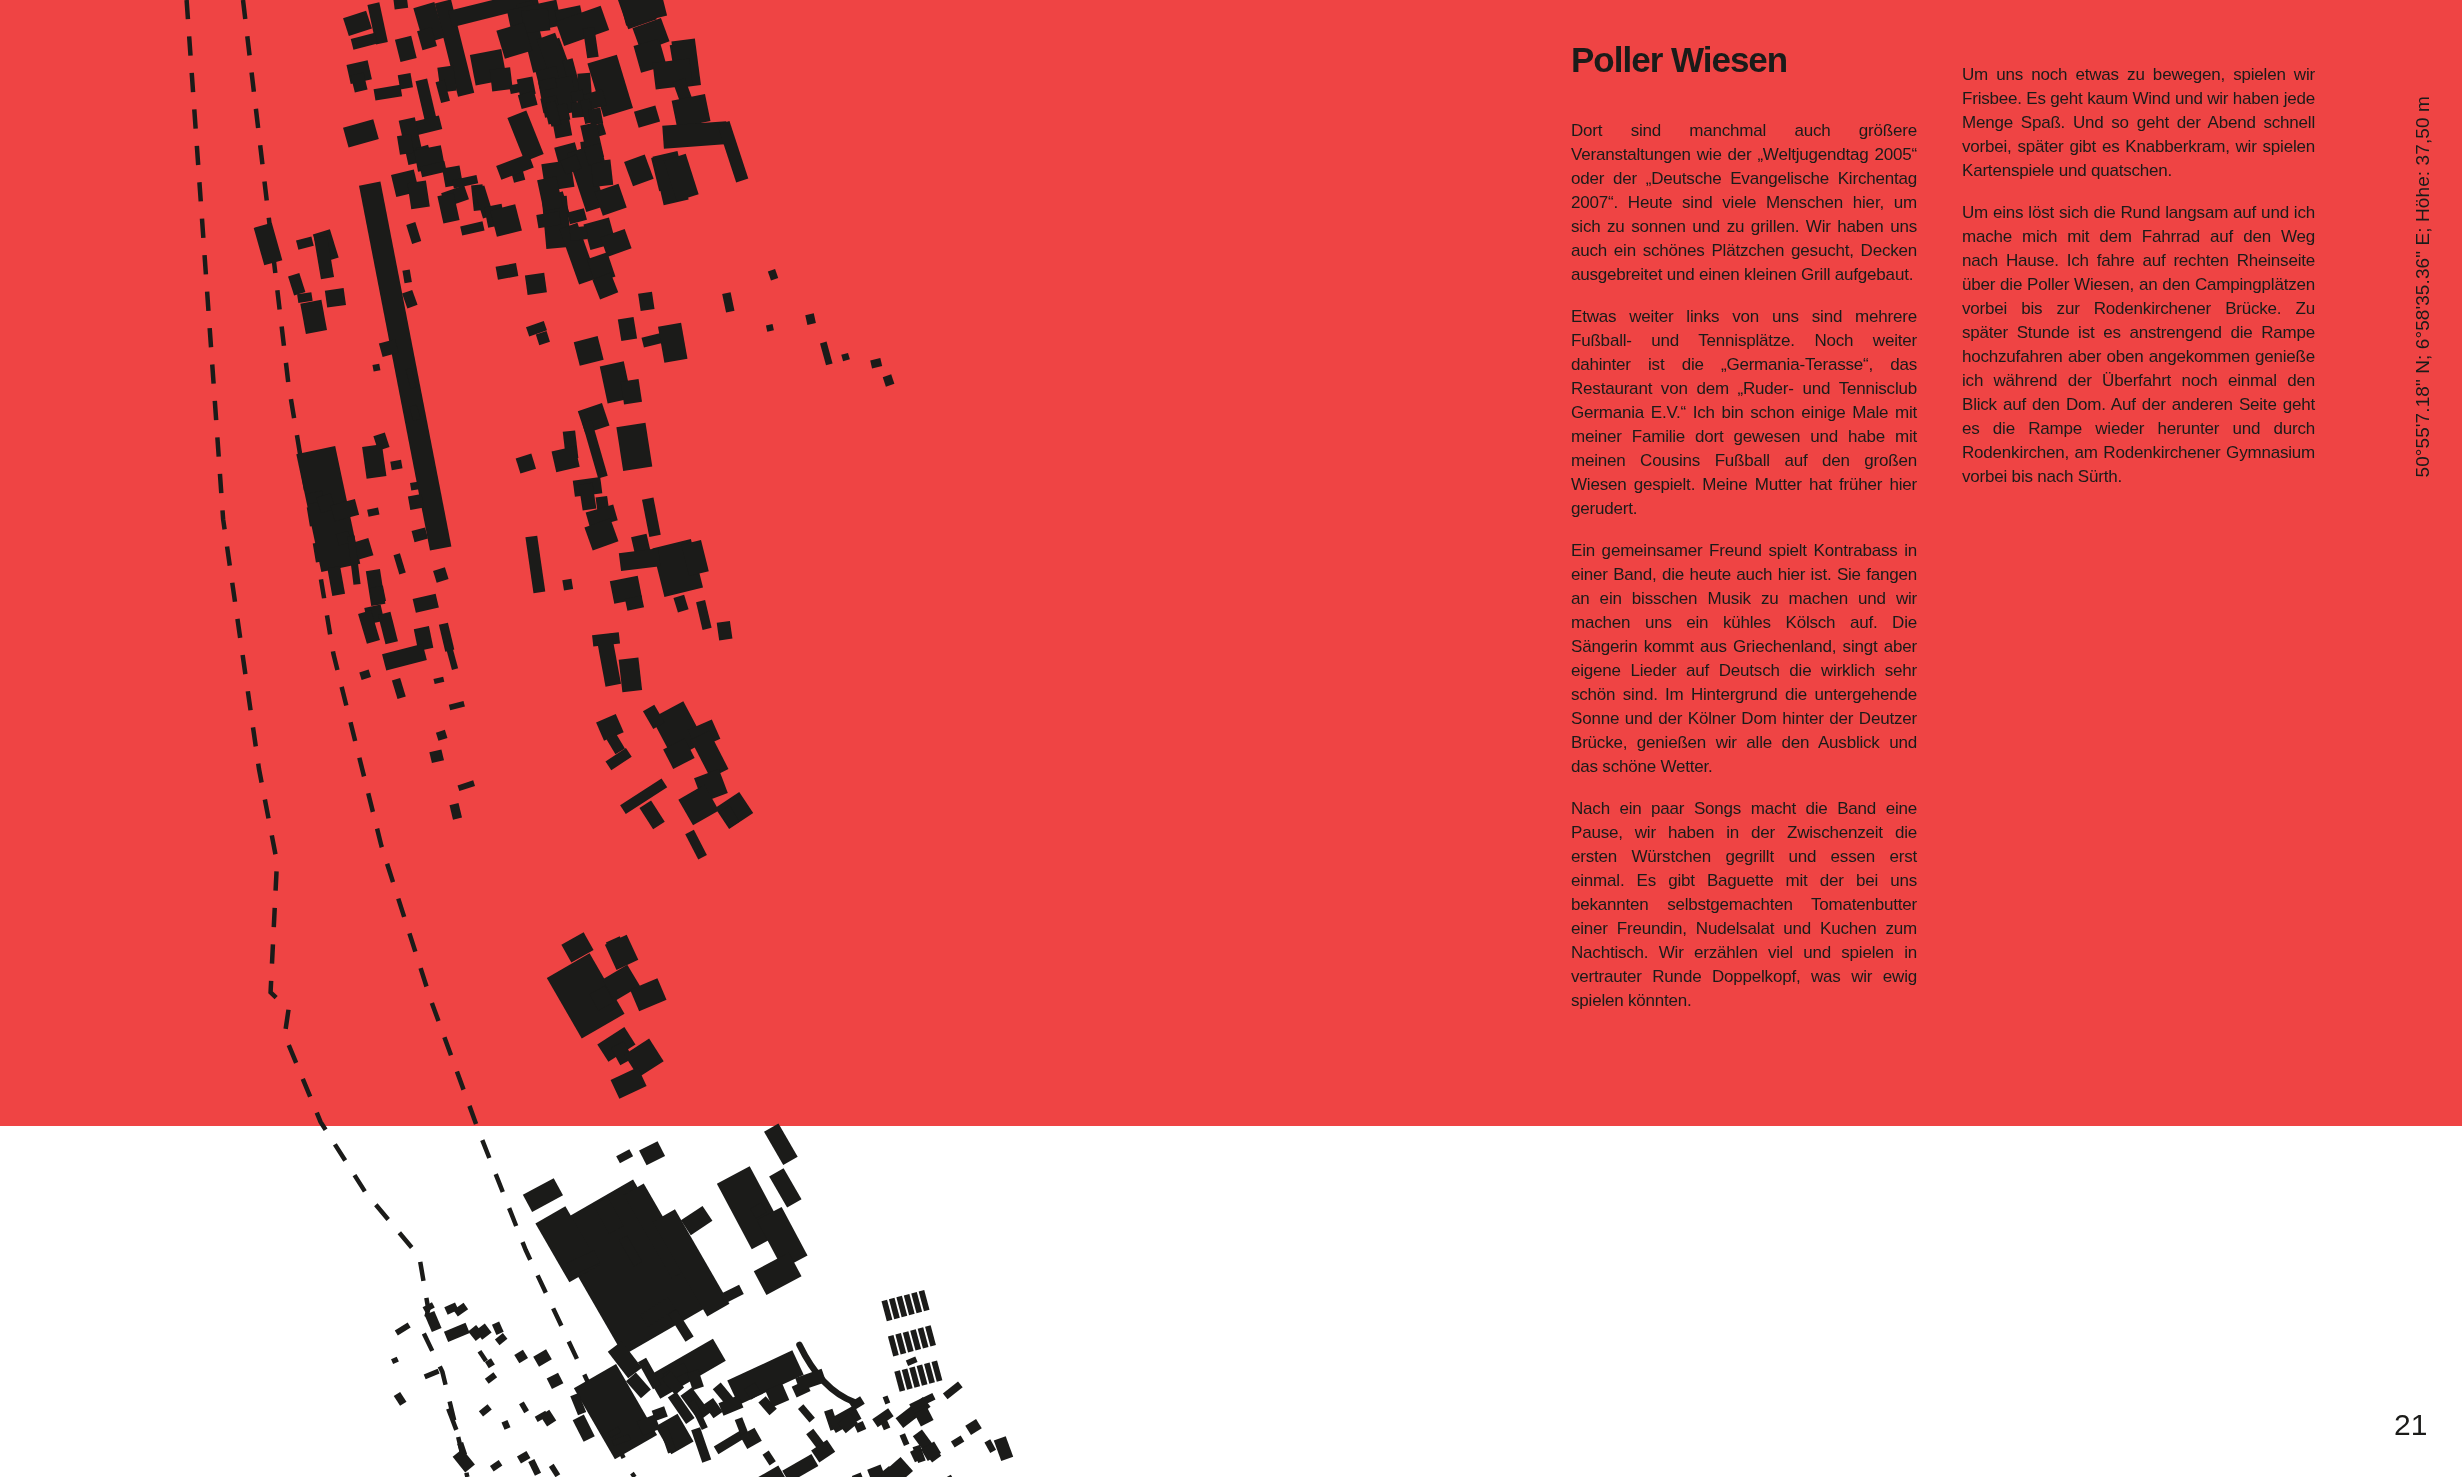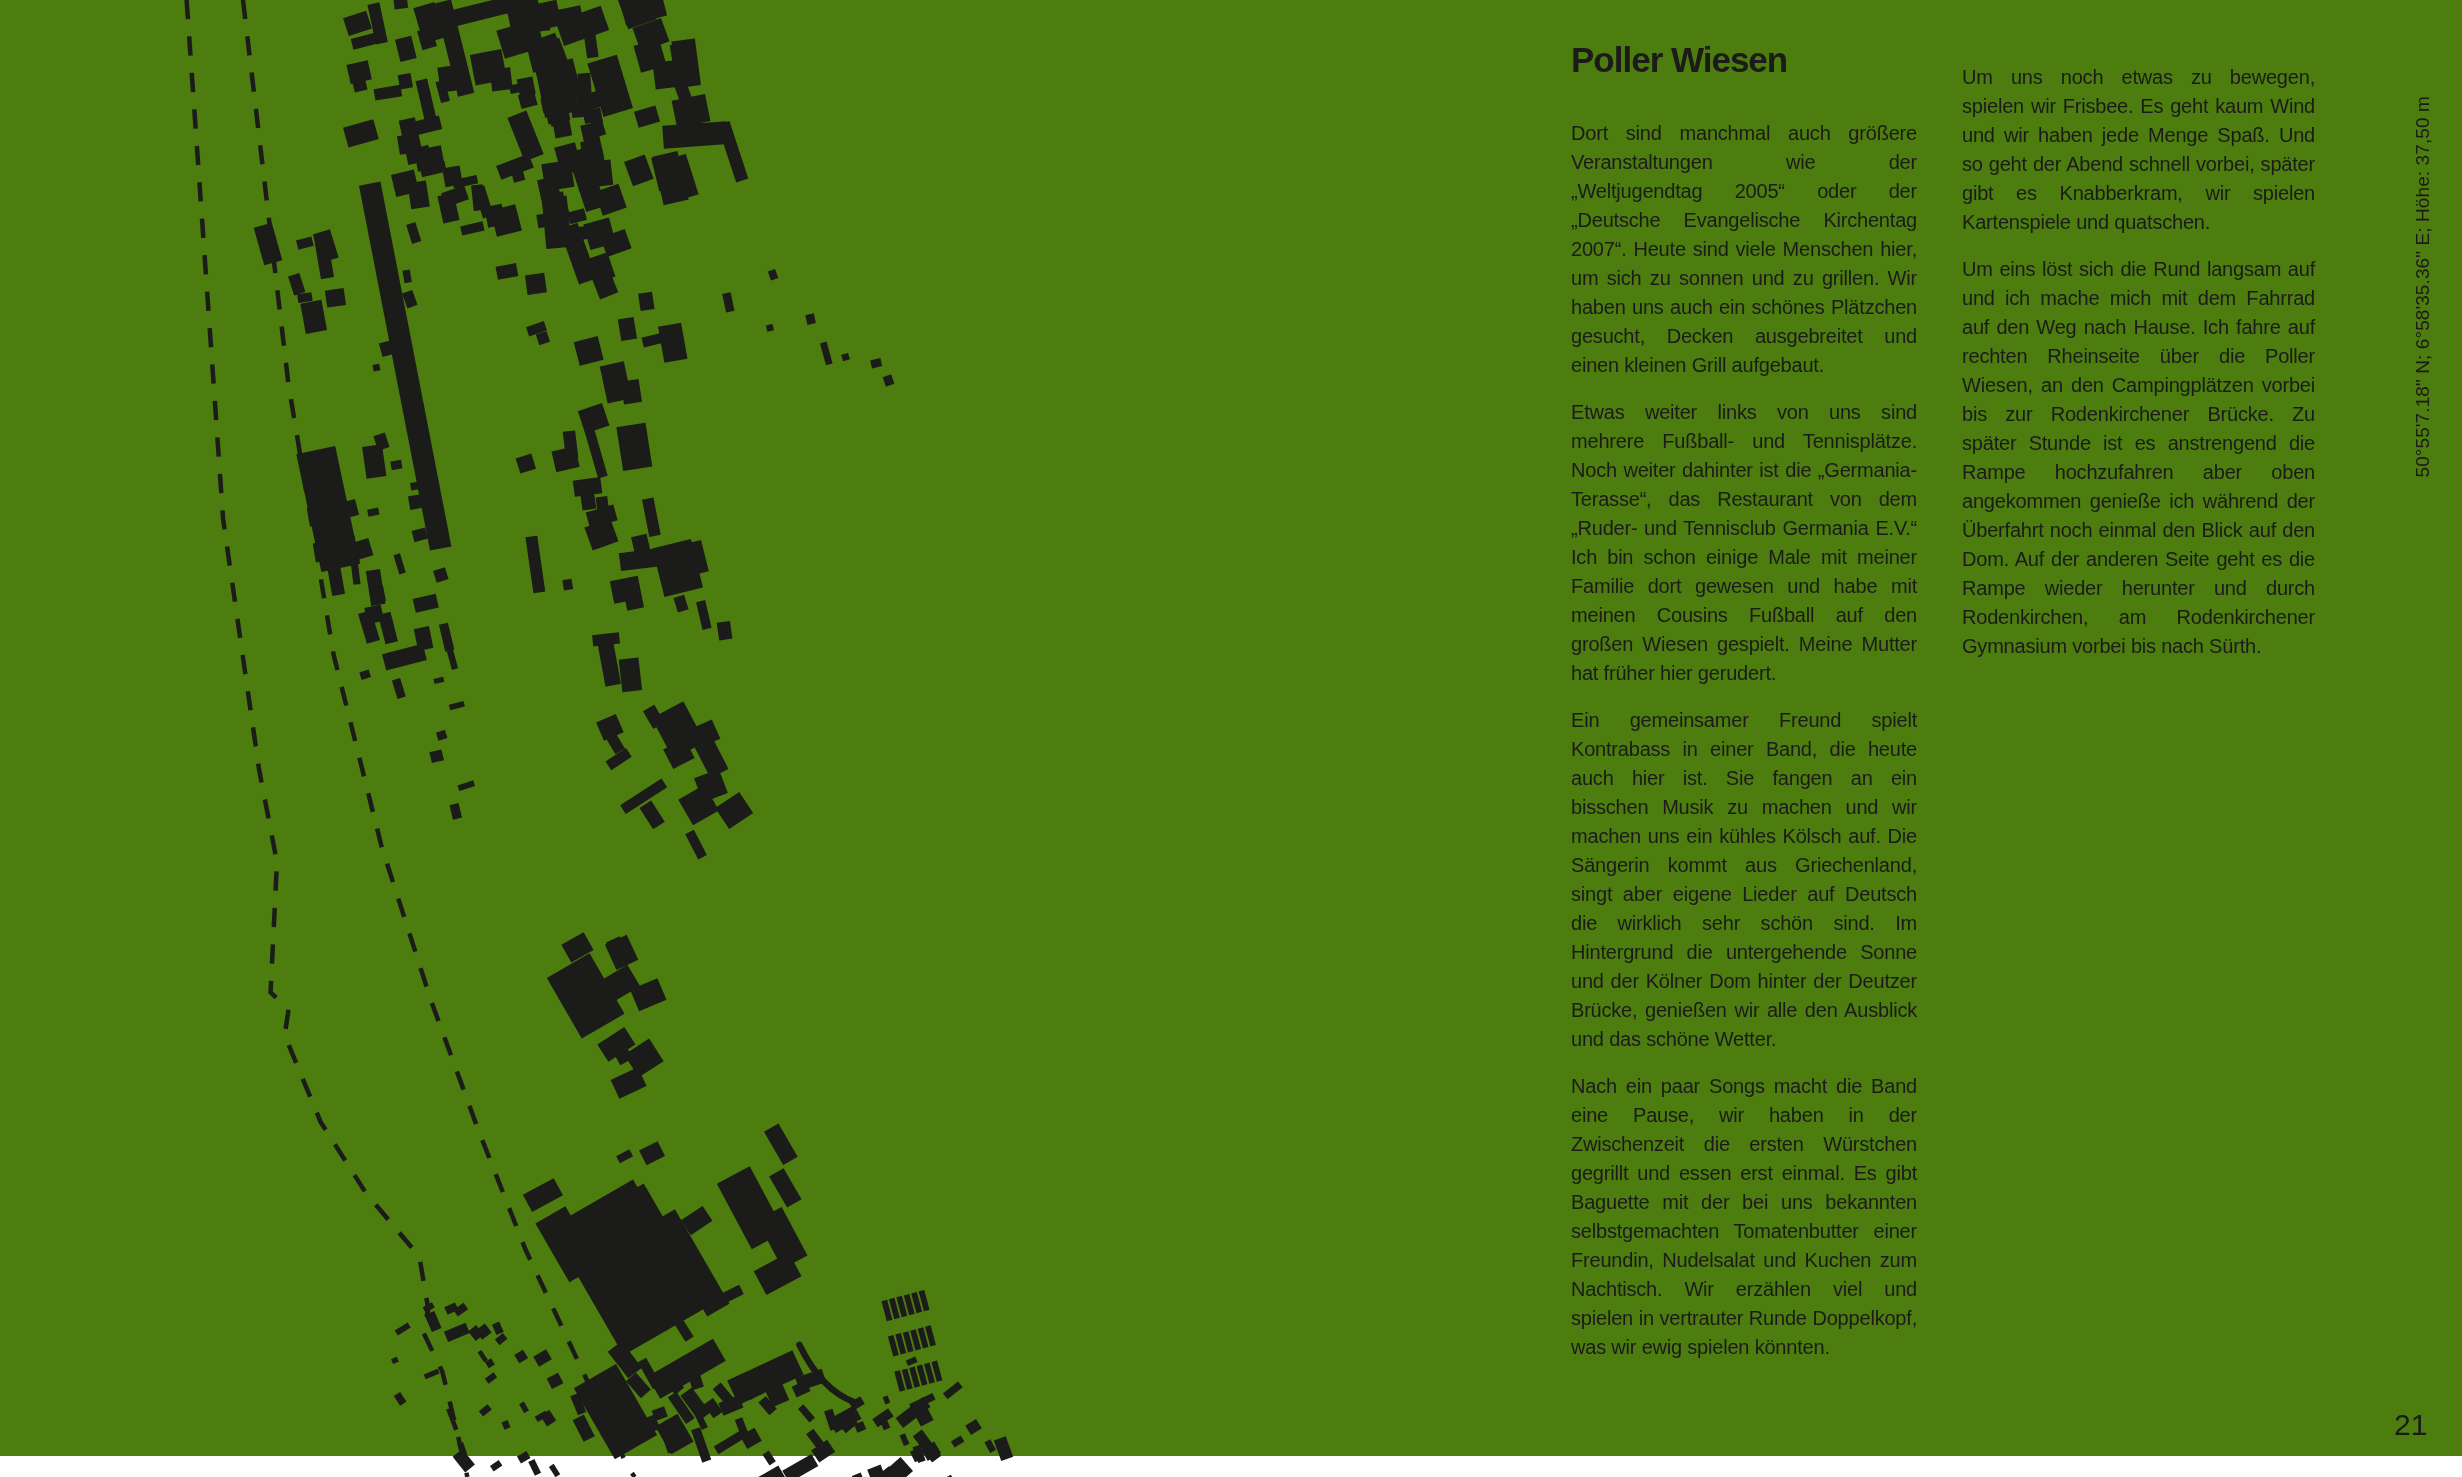--- a/index.html
+++ b/index.html
@@ -7,43 +7,43 @@
     padding: 0;
     background: #ffffff;
     width: 2462px;
     height: 1477px;
     overflow: hidden;
     font-family: "Liberation Sans", sans-serif;
   }
   .page {
     position: relative;
     width: 2462px;
-    height: 1456px;
-    background: #4d7c0f;
+    height: 1126px;
+    background: #ef4444;
   }
   .map {
     position: absolute;
     left: 0;
     top: 0;
   }
   .page-title {
     position: absolute;
     left: 1571px;
     top: 41px;
     margin: 0;
     font-size: 35px;
     line-height: 37px;
     font-weight: 700;
     letter-spacing: -1px;
   }
   .col {
     position: absolute;
     text-align: justify;
-    font-size: 20px;
-    line-height: 29px;
+    font-size: 17px;
+    line-height: 24px;
     letter-spacing: -0.2px;
     hyphens: auto;
     -webkit-hyphens: auto;
   }
   .col p { margin: 0 0 18px 0; }
   .col-1 { left: 1571px; top: 119px; width: 346px; }
   .col-2 { left: 1962px; top: 63px;  width: 353px; }
   .intro { font-weight: 700; }
   .sidebar-coordinates {
     position: absolute;

